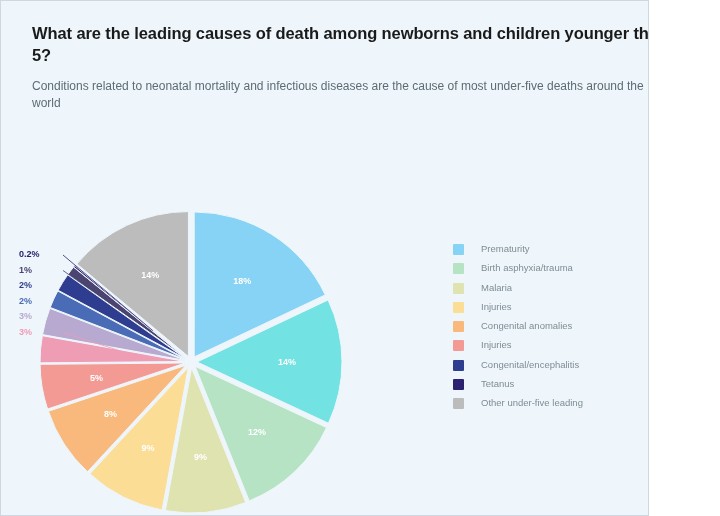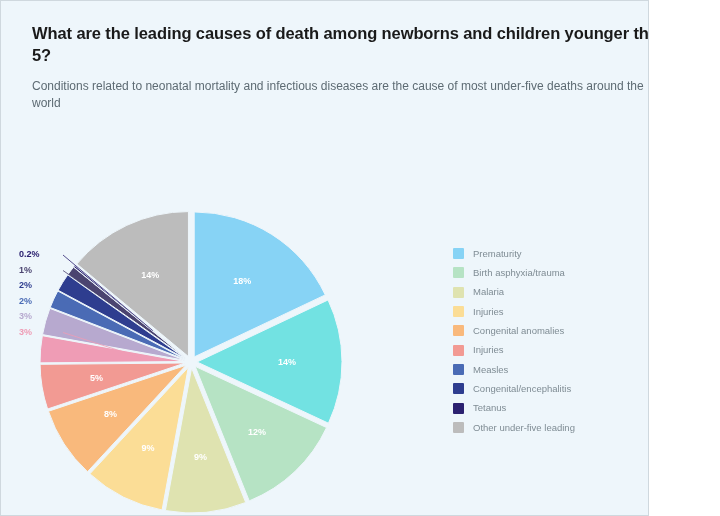--- a/index.html
+++ b/index.html
@@ -54,22 +54,23 @@
 
   
   #legend {
     position: absolute;
     left: 452px;
     top: 243px;
     width: 250px;
   }
   .legend-item {
     display: flex;
-    align-items: center;
+    align-items: flex-start;
     height: 19.3px;
+    gap: 8px;
   }
   .legend-swatch {
     width: 11px;
     height: 11px;
     flex: 0 0 11px;
     border-radius: 1px;
   }
   .legend-label {
     margin-left: 9px;
     font-size: 9.5px;
@@ -152,24 +153,20 @@
       </div>
       <div class="legend-item">
         <span class="legend-swatch" style="background: rgb(249, 185, 124);"></span>
         <span class="legend-label">Congenital anomalies</span>
       </div>
       <div class="legend-item">
         <span class="legend-swatch" style="background: rgb(242, 154, 147);"></span>
         <span class="legend-label">Injuries</span>
       </div>
       <div class="legend-item">
-        <span class="legend-swatch" style="background: rgb(74, 107, 181);"></span>
-        <span class="legend-label">Measles</span>
-      </div>
-      <div class="legend-item">
         <span class="legend-swatch" style="background: rgb(46, 61, 143);"></span>
         <span class="legend-label">Congenital/encephalitis</span>
       </div>
       <div class="legend-item">
         <span class="legend-swatch" style="background: rgb(43, 33, 112);"></span>
         <span class="legend-label">Tetanus</span>
       </div>
       <div class="legend-item">
         <span class="legend-swatch" style="background: rgb(188, 188, 188);"></span>
         <span class="legend-label">Other under-five leading</span>

